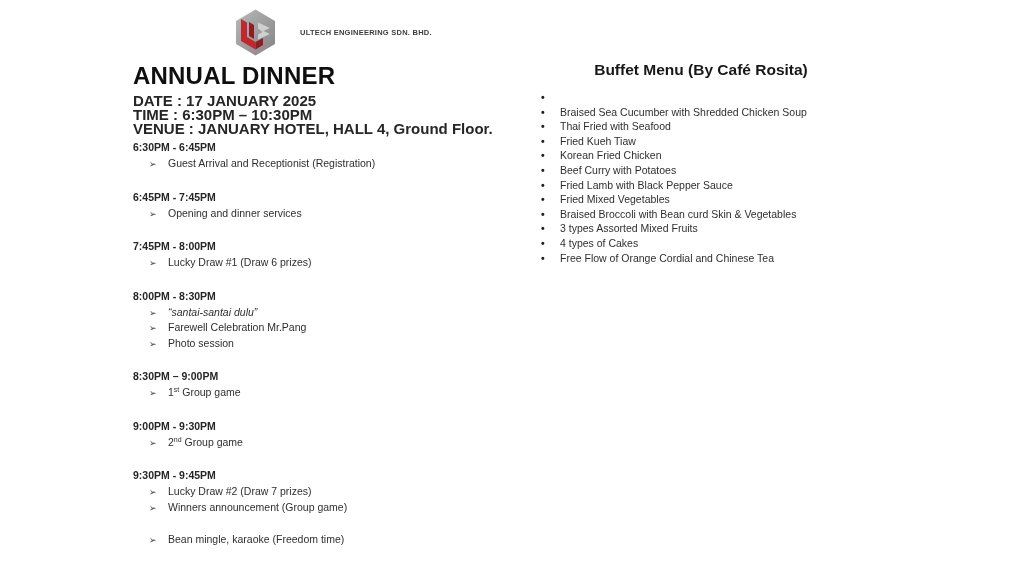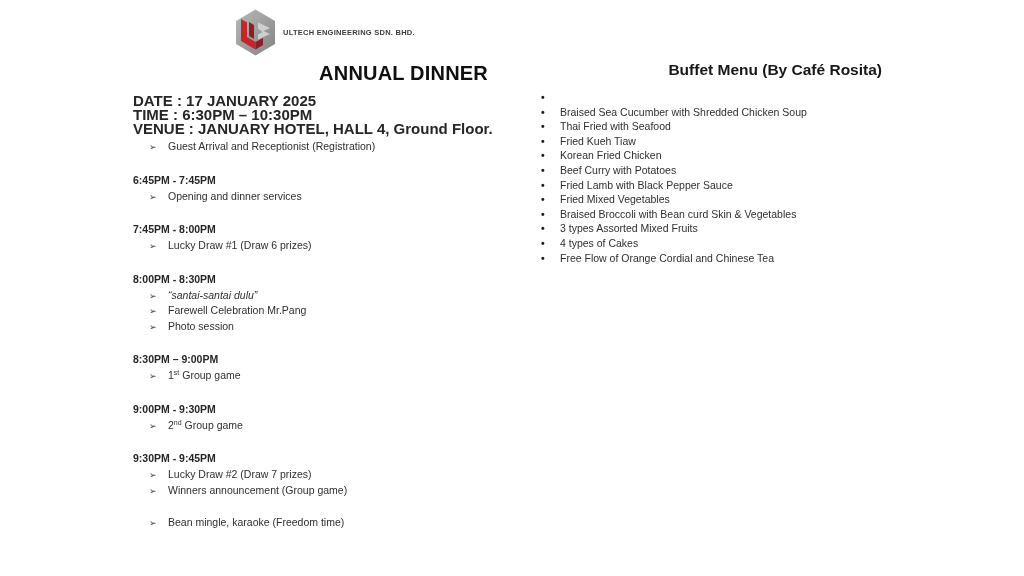--- a/index.html
+++ b/index.html
@@ -1,36 +1,36 @@
 <!DOCTYPE html>
 <html><head>
 <meta charset="utf-8">
 <style>
   * { margin:0; padding:0; box-sizing:border-box; }
   html,body { background:#ffffff; }
   .page {
     position:relative; width:1024px; height:576px; background:#ffffff;
     font-family:"Liberation Sans", sans-serif; color:#2d2d2d; overflow:hidden;
   }
-  .logo-wrap { position:absolute; left:233px; top:9px; display:flex; align-items:center; gap:5px; }
+  .logo-wrap { position:absolute; left:233px; top:9px; display:flex; align-items:center; gap:22px; }
   .company { font-size:7.5px; font-weight:bold; color:#3d3d3d; letter-spacing:0.25px; white-space:nowrap; }
   .title {
-    position:absolute; left:120px; top:62px; width:368px; text-align:right;
-    font-size:20px; font-weight:bold; color:#0f0f0f; letter-spacing:0.2px; white-space:nowrap;
+    position:absolute; left:133px; top:62px; width:368px; text-align:left;
+    font-size:24px; font-weight:bold; color:#0f0f0f; letter-spacing:0.2px; white-space:nowrap;
   }
   .info { position:absolute; left:133px; top:94px; font-size:15px; font-weight:bold; color:#262626; line-height:14px; }
   .schedule { position:absolute; left:133px; top:139px; width:390px; }
   .block { margin-bottom:17px; }
   .time { font-size:10.5px; font-weight:bold; color:#262626; line-height:17px; white-space:nowrap; }
   .item { display:flex; align-items:baseline; font-size:10.5px; color:#2e2e2e; line-height:14.5px; white-space:nowrap; }
   .arrow { display:inline-block; margin-left:16px; width:19px; font-size:9px; color:#3c3c3c; flex:0 0 19px; }
   .italic { font-style:italic; }
   sup { font-size:7px; line-height:0; vertical-align:4px; }
   .menu-title {
-    position:absolute; left:520px; top:61px; width:362px; text-align:right;
+    position:absolute; left:520px; top:61px; width:362px; text-align:center;
     font-size:15.5px; font-weight:bold; color:#171717; white-space:nowrap;
   }
   .menu-list { position:absolute; left:541px; top:90px; }
   .menu-item { display:flex; align-items:baseline; font-size:10.5px; color:#2e2e2e; line-height:14.6px; white-space:nowrap; }
   .dot { display:inline-block; width:19px; font-size:10.5px; font-weight:bold; color:#1d1d1d; flex:0 0 19px; }
 </style>
 </head>
 <body>
 
 <div class="page">
@@ -56,20 +56,21 @@
 
   <div class="info">
     <div>DATE : 17 JANUARY 2025</div>
     <div>TIME : 6:30PM – 10:30PM</div>
     <div>VENUE : JANUARY HOTEL, HALL 4, Ground Floor.</div>
   </div>
 
   <div class="schedule">
 
     <div class="block">
+      <div class="time">6:30PM - 6:45PM</div>
       <div class="item">
         <span class="arrow">➢</span>
         <span>Guest Arrival and Receptionist (Registration)</span>
       </div>
     </div>
 
     <div class="block">
       <div class="time">6:45PM - 7:45PM</div>
       <div class="item">
         <span class="arrow">➢</span>

